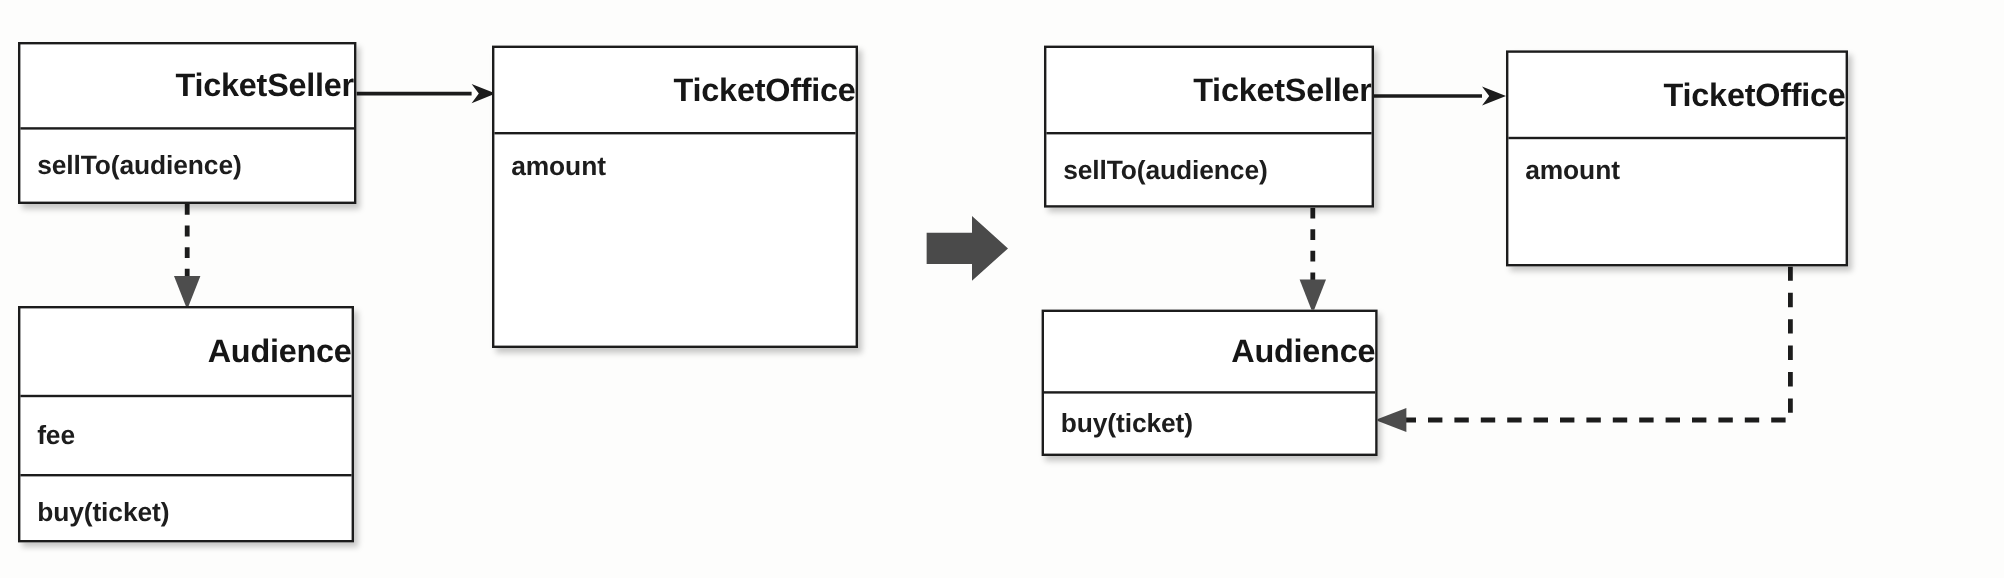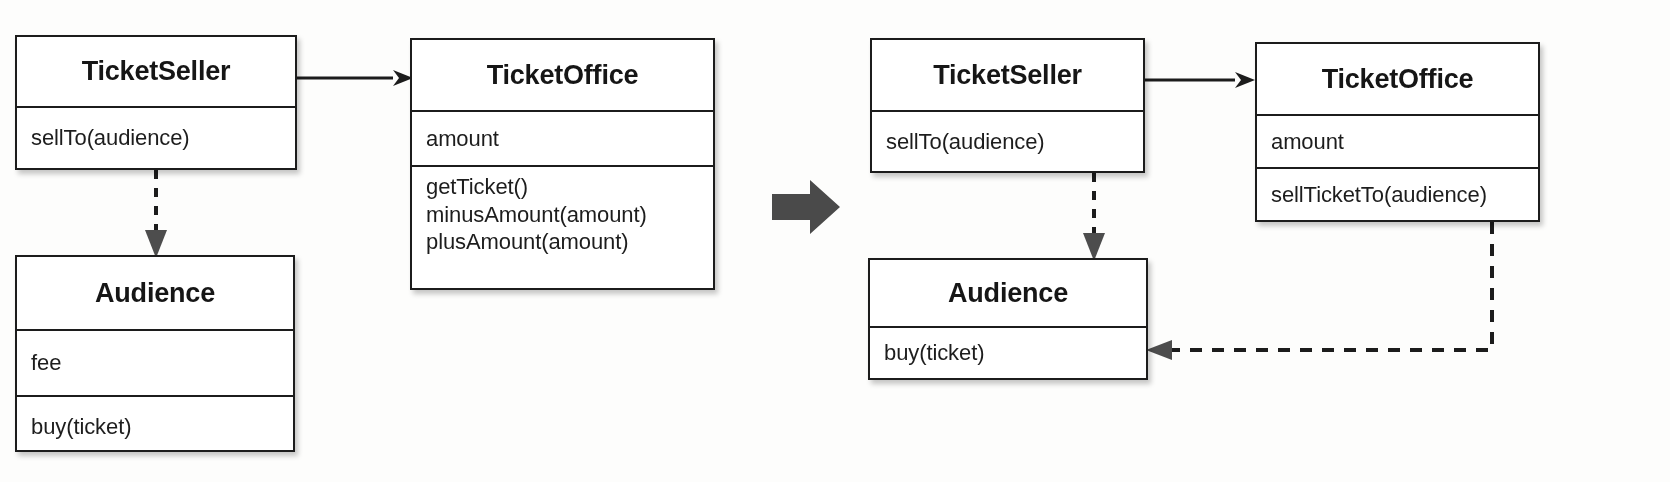--- a/index.html
+++ b/index.html
@@ -39,29 +39,29 @@
     border-top: 2px solid #1c1c1c;
   }
   .cmp-name {
     justify-content: center;
   }
   .cmp-name .uml-text {
     font-weight: bold;
     font-size: 27px;
     letter-spacing: -0.2px;
     color: #161616;
-    text-align: center;
+    text-align: right;
     width: 100%;
   }
   .cmp-body {
     justify-content: flex-start;
     padding-left: 14px;
   }
   .cmp-body .uml-text {
-    font-weight: normal;
+    font-weight: bold;
     font-size: 22px;
     color: #1d1d1d;
     line-height: 1.24;
     text-align: center;
     letter-spacing: -0.1px;
   }
   .uml-members {
     padding-left: 14px;
     padding-top: 6px;
     padding-bottom: 6px;
@@ -103,25 +103,20 @@
     </div>
   </div>
 
   <div class="uml-class" style="left:410px; top:38px; width:305px; height:252px;">
     <div class="uml-compartment cmp-name" style="height:70px;">
       <span class="uml-text">TicketOffice</span>
     </div>
     <div class="uml-compartment cmp-body" style="height:55px;">
       <span class="uml-text">amount</span>
     </div>
-    <div class="uml-compartment uml-members" style="height:127px; display:block;">
-      <div class="uml-member">getTicket()</div>
-      <div class="uml-member">minusAmount(amount)</div>
-      <div class="uml-member">plusAmount(amount)</div>
-    </div>
   </div>
 
   <div class="uml-class" style="left:15px; top:255px; width:280px; height:197px;">
     <div class="uml-compartment cmp-name" style="height:72px;">
       <span class="uml-text">Audience</span>
     </div>
     <div class="uml-compartment cmp-body" style="height:66px;">
       <span class="uml-text">fee</span>
     </div>
     <div class="uml-compartment cmp-body" style="height:61px;">
@@ -158,23 +153,20 @@
     </div>
   </div>
 
   <div class="uml-class" style="left:1255px; top:42px; width:285px; height:180px;">
     <div class="uml-compartment cmp-name" style="height:70px;">
       <span class="uml-text">TicketOffice</span>
     </div>
     <div class="uml-compartment cmp-body" style="height:53px;">
       <span class="uml-text">amount</span>
     </div>
-    <div class="uml-compartment cmp-body" style="height:53px;">
-      <span class="uml-text">sellTicketTo(audience)</span>
-    </div>
   </div>
 
   <div class="uml-class" style="left:868px; top:258px; width:280px; height:122px;">
     <div class="uml-compartment cmp-name" style="height:66px;">
       <span class="uml-text">Audience</span>
     </div>
     <div class="uml-compartment cmp-body" style="height:52px;">
       <span class="uml-text">buy(ticket)</span>
     </div>
   </div>

